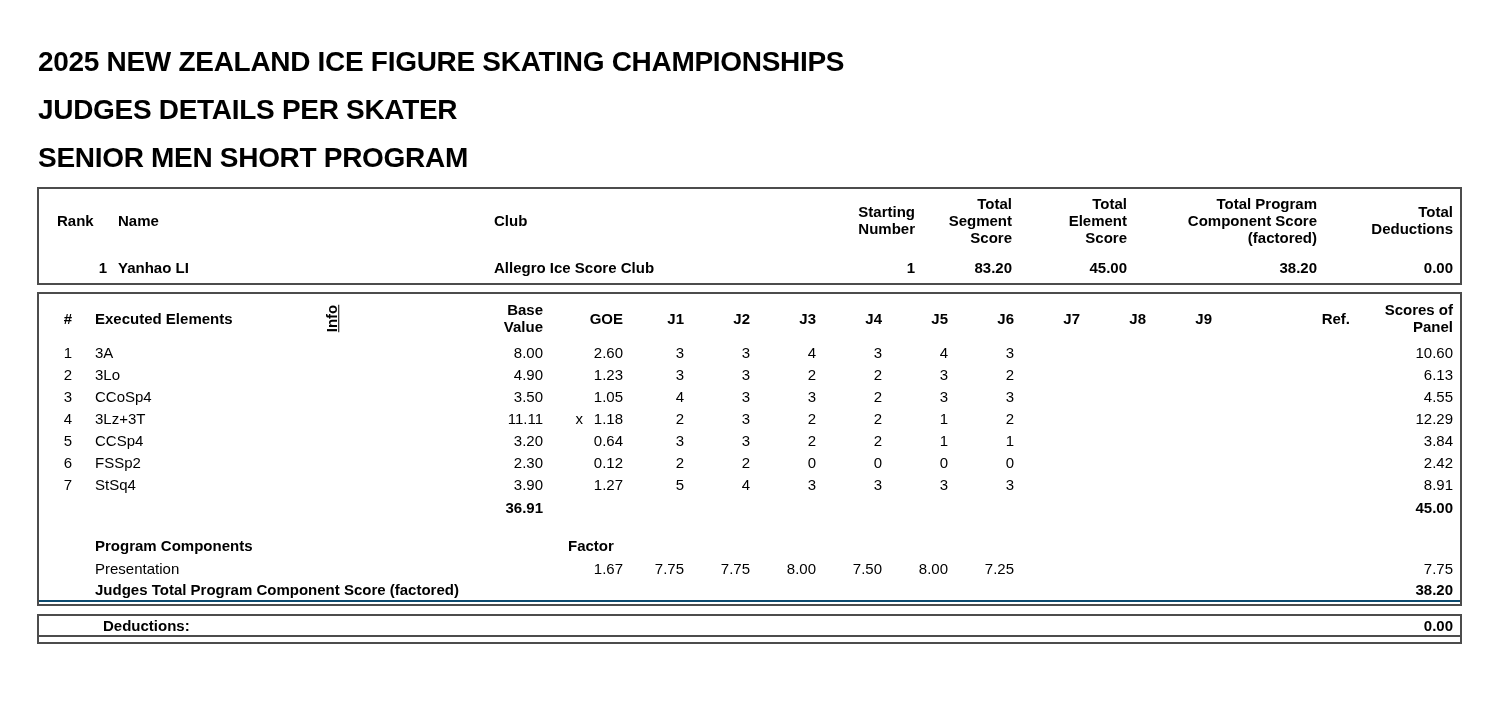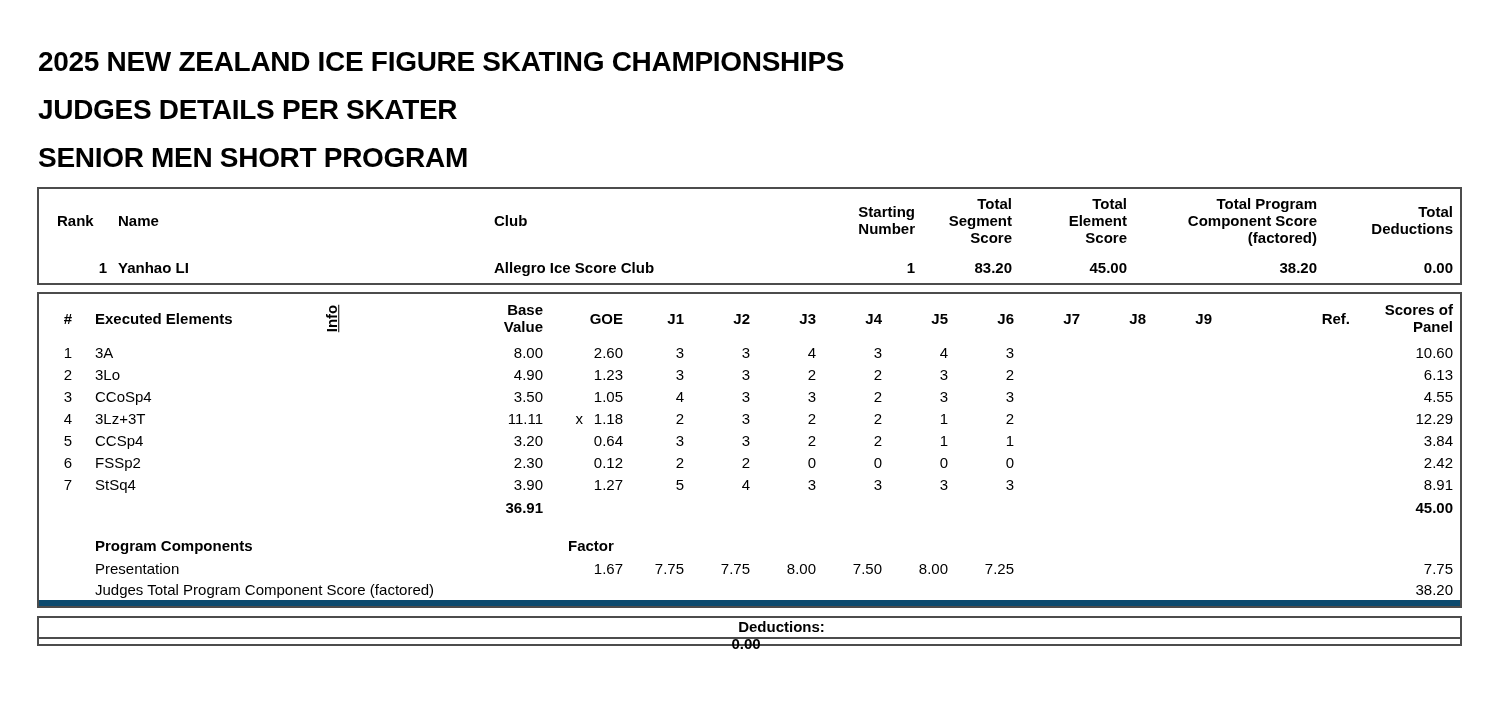--- a/index.html
+++ b/index.html
@@ -27,21 +27,21 @@
   .t1 .hrow th { vertical-align:middle; line-height:17px; height:62px; }
   .t1 .vrow td { vertical-align:bottom; padding-bottom:7px; height:32px; }
 
   
   .t2 .hrow th { vertical-align:middle; line-height:17px; height:48px; font-weight:bold; }
   .t2 .erow td { height:22px; line-height:22px; }
   .t2 .trow td { height:24px; line-height:24px; font-weight:bold; }
   .t2 .gap td  { height:14px; }
   .t2 .chrow td{ height:24px; line-height:24px; font-weight:bold; }
   .t2 .crow td { height:22px; line-height:22px; }
-  .t2 .jtrow td{ height:21px; line-height:20px; font-weight:normal; border-bottom:6px solid #0c4a6e; }
+  .t2 .jtrow td{ height:21px; line-height:20px; font-weight:bold; border-bottom:2px solid #0c4a6e; }
   .t2 .pad td  { height:3px; }
 
   .l    { text-align:left; }
   .r    { text-align:right; }
   .c    { text-align:right; }
   .pl4  { padding-left:4px; }
   .pl6  { padding-left:6px; }
   .pl18 { padding-left:18px; }
   .pr3  { padding-right:3px; }
   .pr5  { padding-right:5px; }
@@ -55,21 +55,21 @@
     transform:rotate(-90deg);
     font-weight:bold;
     text-decoration:underline;
     font-size:15px;
   }
 
   .ded-row {
     display:flex; justify-content:space-between; align-items:center;
     height:21px; margin-bottom:3px;
     border-bottom:2px solid #4c4c4c;
-    font-weight:bold; font-size:15px;flex-direction:column;
+    font-weight:bold; font-size:15px;
   }
   .ded-row .lbl { margin-left:64px; }
   .ded-row .val { margin-right:7px; }
 </style>
 </head>
 <body>
 
 <div class="page">
 
   <div class="titles">

